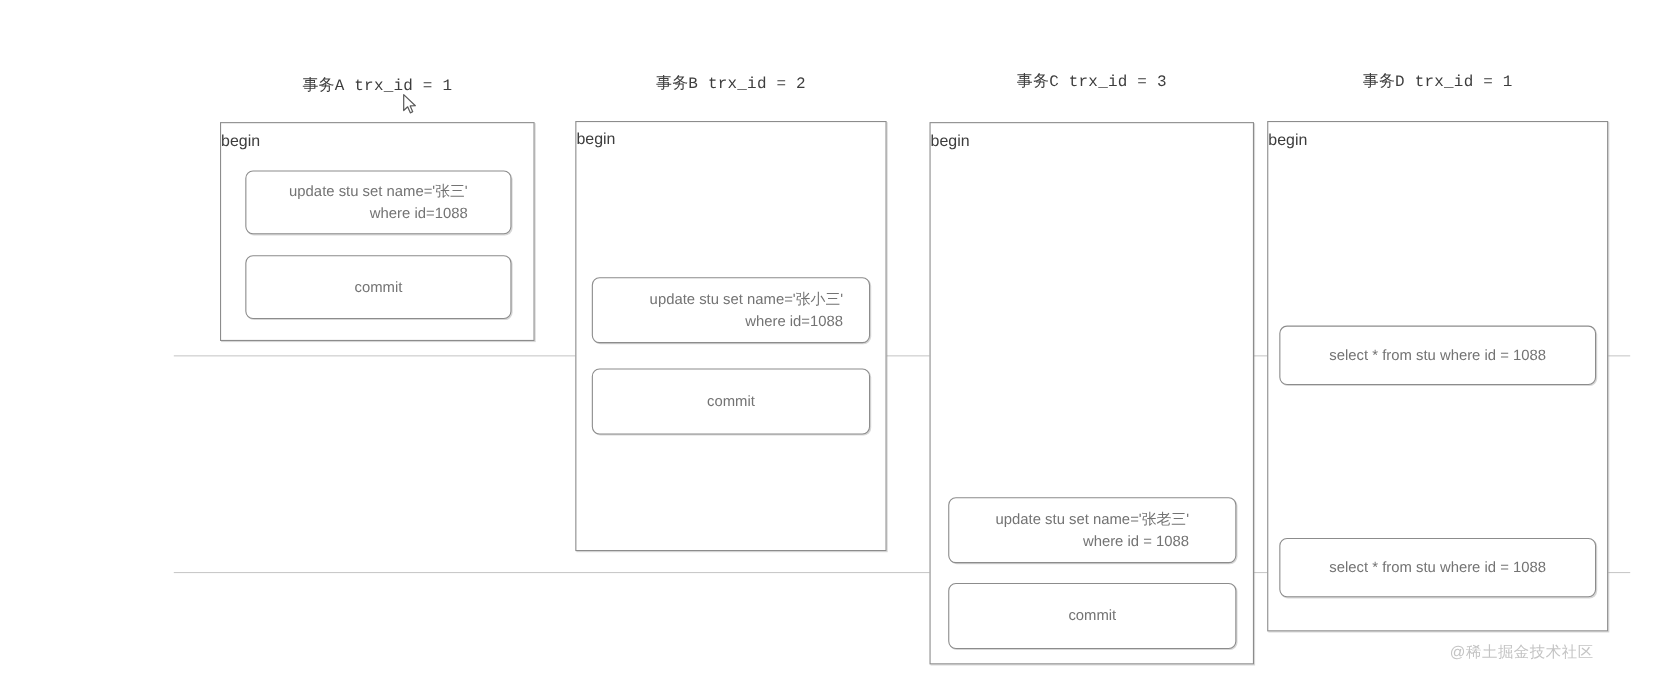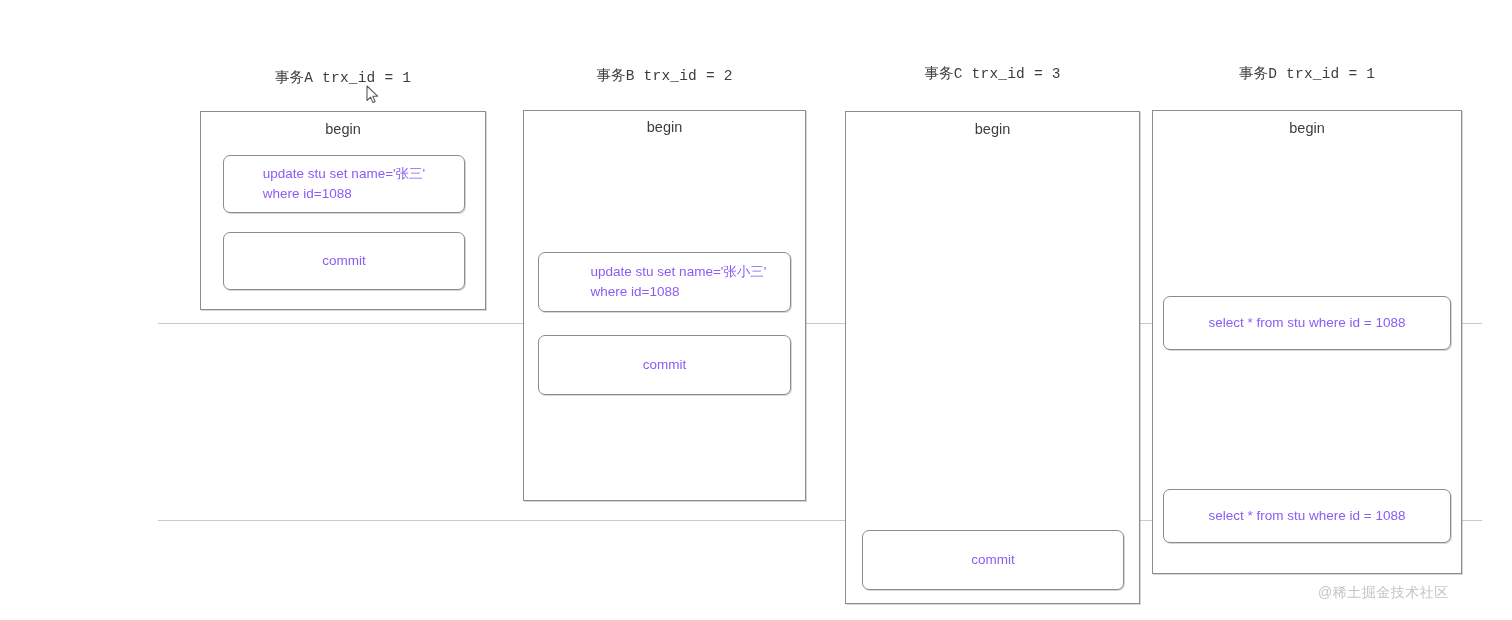--- a/index.html
+++ b/index.html
@@ -47,39 +47,38 @@
     position: absolute;
     left: 0;
     box-sizing: border-box;
     border: 1.4px solid #8c8c8c;
     background: #ffffff;
     box-shadow: 1px 1px 0 rgba(140,140,140,.35);
   }
   .txn-begin {
     position: absolute;
     width: 100%;
-    text-align: center;
     font-size: 14.5px;
     color: #3d3d3d;
   }
 
   
   .stmt-box {
     position: absolute;
     box-sizing: border-box;
     border: 1.4px solid #8c8c8c;
     border-radius: 7px;
     background: #ffffff;
     display: flex;
     align-items: center;
     justify-content: center;
-    text-align: left;
+    text-align: right;
     font-size: 13.5px;
     line-height: 1.45;
-    color: #8b5cf6;
+    color: #737373;
     box-shadow: 1px 1px 0 rgba(140,140,140,.35);
     white-space: pre-line;
     padding: 2px 6px;
   }
 
   
   .watermark {
     position: absolute;
     font-size: 14px;
     color: #c4c4c4;
@@ -122,20 +121,22 @@
       <div class="stmt-box" style="left:14px; top:141px; width:253px; height:60px;padding-left:34px;">update stu set name='张小三'
 where id=1088</div>
       <div class="stmt-box" style="left:14px; top:224px; width:253px; height:60px;">commit</div>
     </div>
   </div>
 
   <div class="txn-col" style="left:833px; top:64px; width:295px; height:540px;margin-left:12px;">
     <div class="txn-title" style="top:0px;">事务C trx_id = 3</div>
     <div class="txn-box" style="top:47px; width:295px; height:493px;">
       <div class="txn-begin" style="top:9px;">begin</div>
+      <div class="stmt-box" style="left:16px; top:340px; width:262px; height:60px;">update stu set name='张老三'
+where id = 1088</div>
       <div class="stmt-box" style="left:16px; top:418px; width:262px; height:60px;">commit</div>
     </div>
   </div>
 
   <div class="txn-col" style="left:1152px; top:64px; width:310px; height:510px;">
     <div class="txn-title" style="top:0px;">事务D trx_id = 1</div>
     <div class="txn-box" style="top:46px; width:310px; height:464px;">
       <div class="txn-begin" style="top:9px;">begin</div>
       <div class="stmt-box" style="left:10px; top:185px; width:288px; height:54px;">select * from stu where id = 1088</div>
       <div class="stmt-box" style="left:10px; top:378px; width:288px; height:54px;">select * from stu where id = 1088</div>

